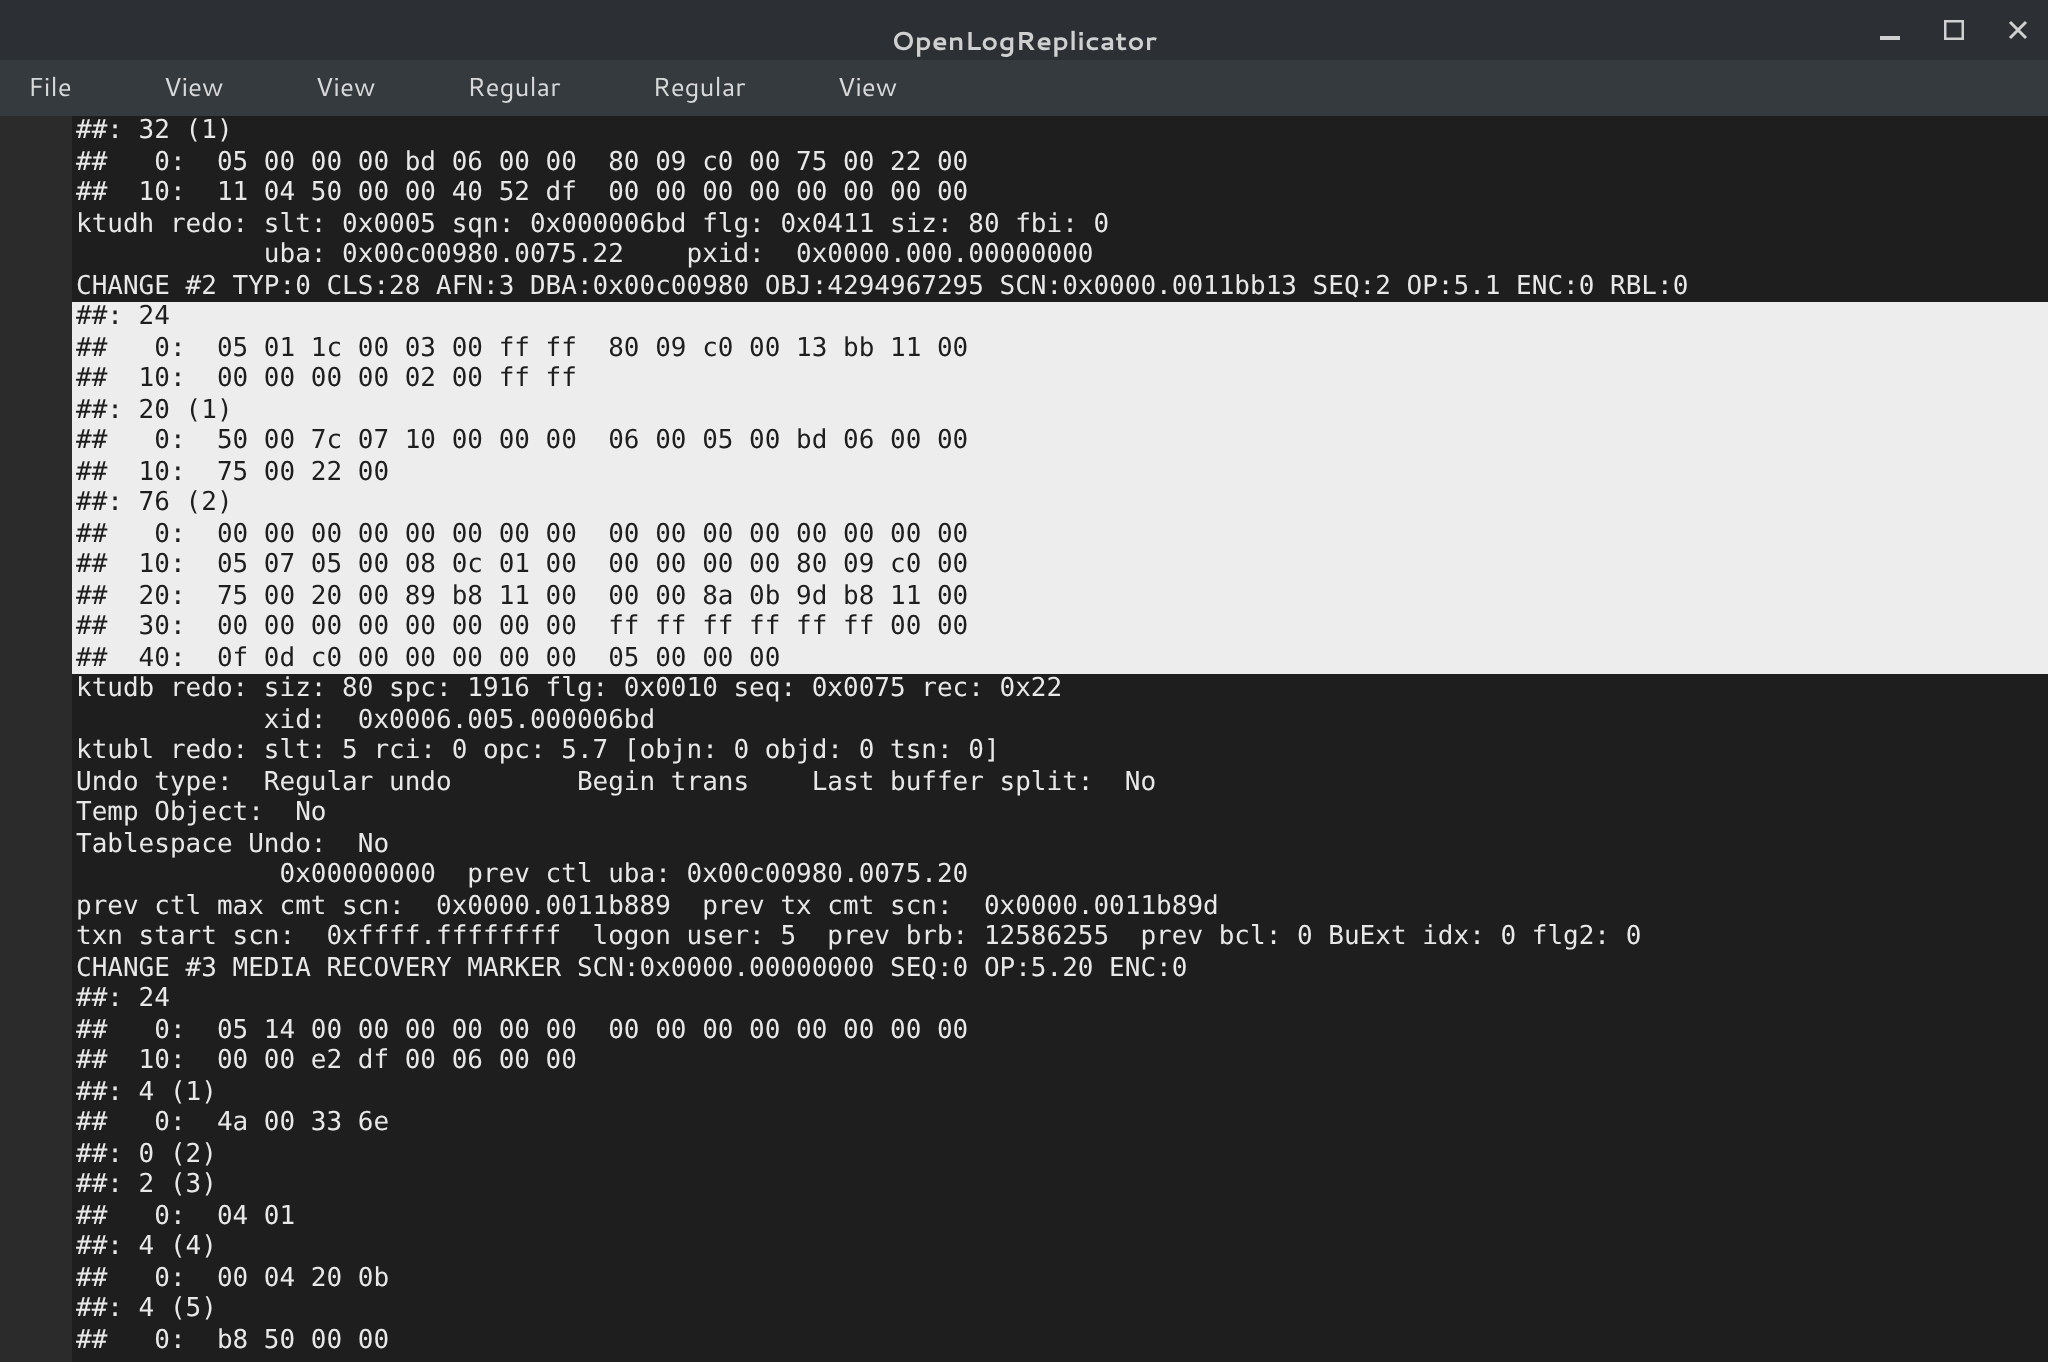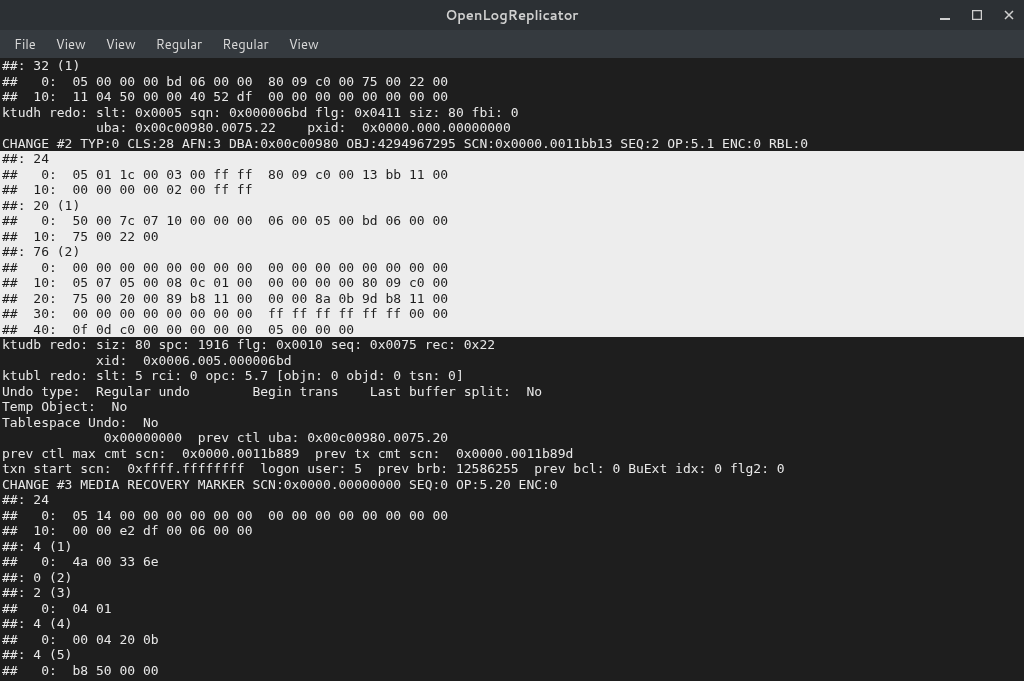--- a/index.html
+++ b/index.html
@@ -13,21 +13,21 @@
       font-size: 13px;
       width: 1024px;
       height: 681px;
       overflow: hidden;
       color: #e8e8e8;
     }
     .titlebar {
       background: #2c3034;
       height: 30px;
       display: flex;
-      align-items: center;
+      align-items: flex-end;
       justify-content: center;
       position: relative;
       color: #d0d0d0;
       font-family: "Cantarell", "DejaVu Sans", sans-serif;
       font-size: 13px;
       font-weight: bold;
     }
     .titlebar .window-controls {
       position: absolute;
       right: 6px;
@@ -49,34 +49,36 @@
     .win-btn svg { display: block; }
     .menubar {
       background: #353a3f;
       height: 28px;
       display: flex;
       align-items: center;
       padding: 0 4px;
       font-family: "Cantarell", "DejaVu Sans", sans-serif;
       font-size: 13px;
       color: #d8d8d8;
+      gap: 26px;
     }
     .menu-item {
       padding: 4px 10px;
       cursor: pointer;
     }
     .terminal {
       background: #1e1e1e;
       padding: 0;
       line-height: 15.5px;
       font-size: 13px;
       white-space: pre;
       font-family: "DejaVu Sans Mono", "Liberation Mono", monospace;
       height: calc(681px - 30px - 28px);
       overflow: hidden;
+      margin-left: 36px;
     }
     .tl {
       display: block;
       color: #e8e8e8;
       padding-left: 2px;
     }
     .sel {
       background: #ededed;
       color: #1e1e1e;
       display: block;

